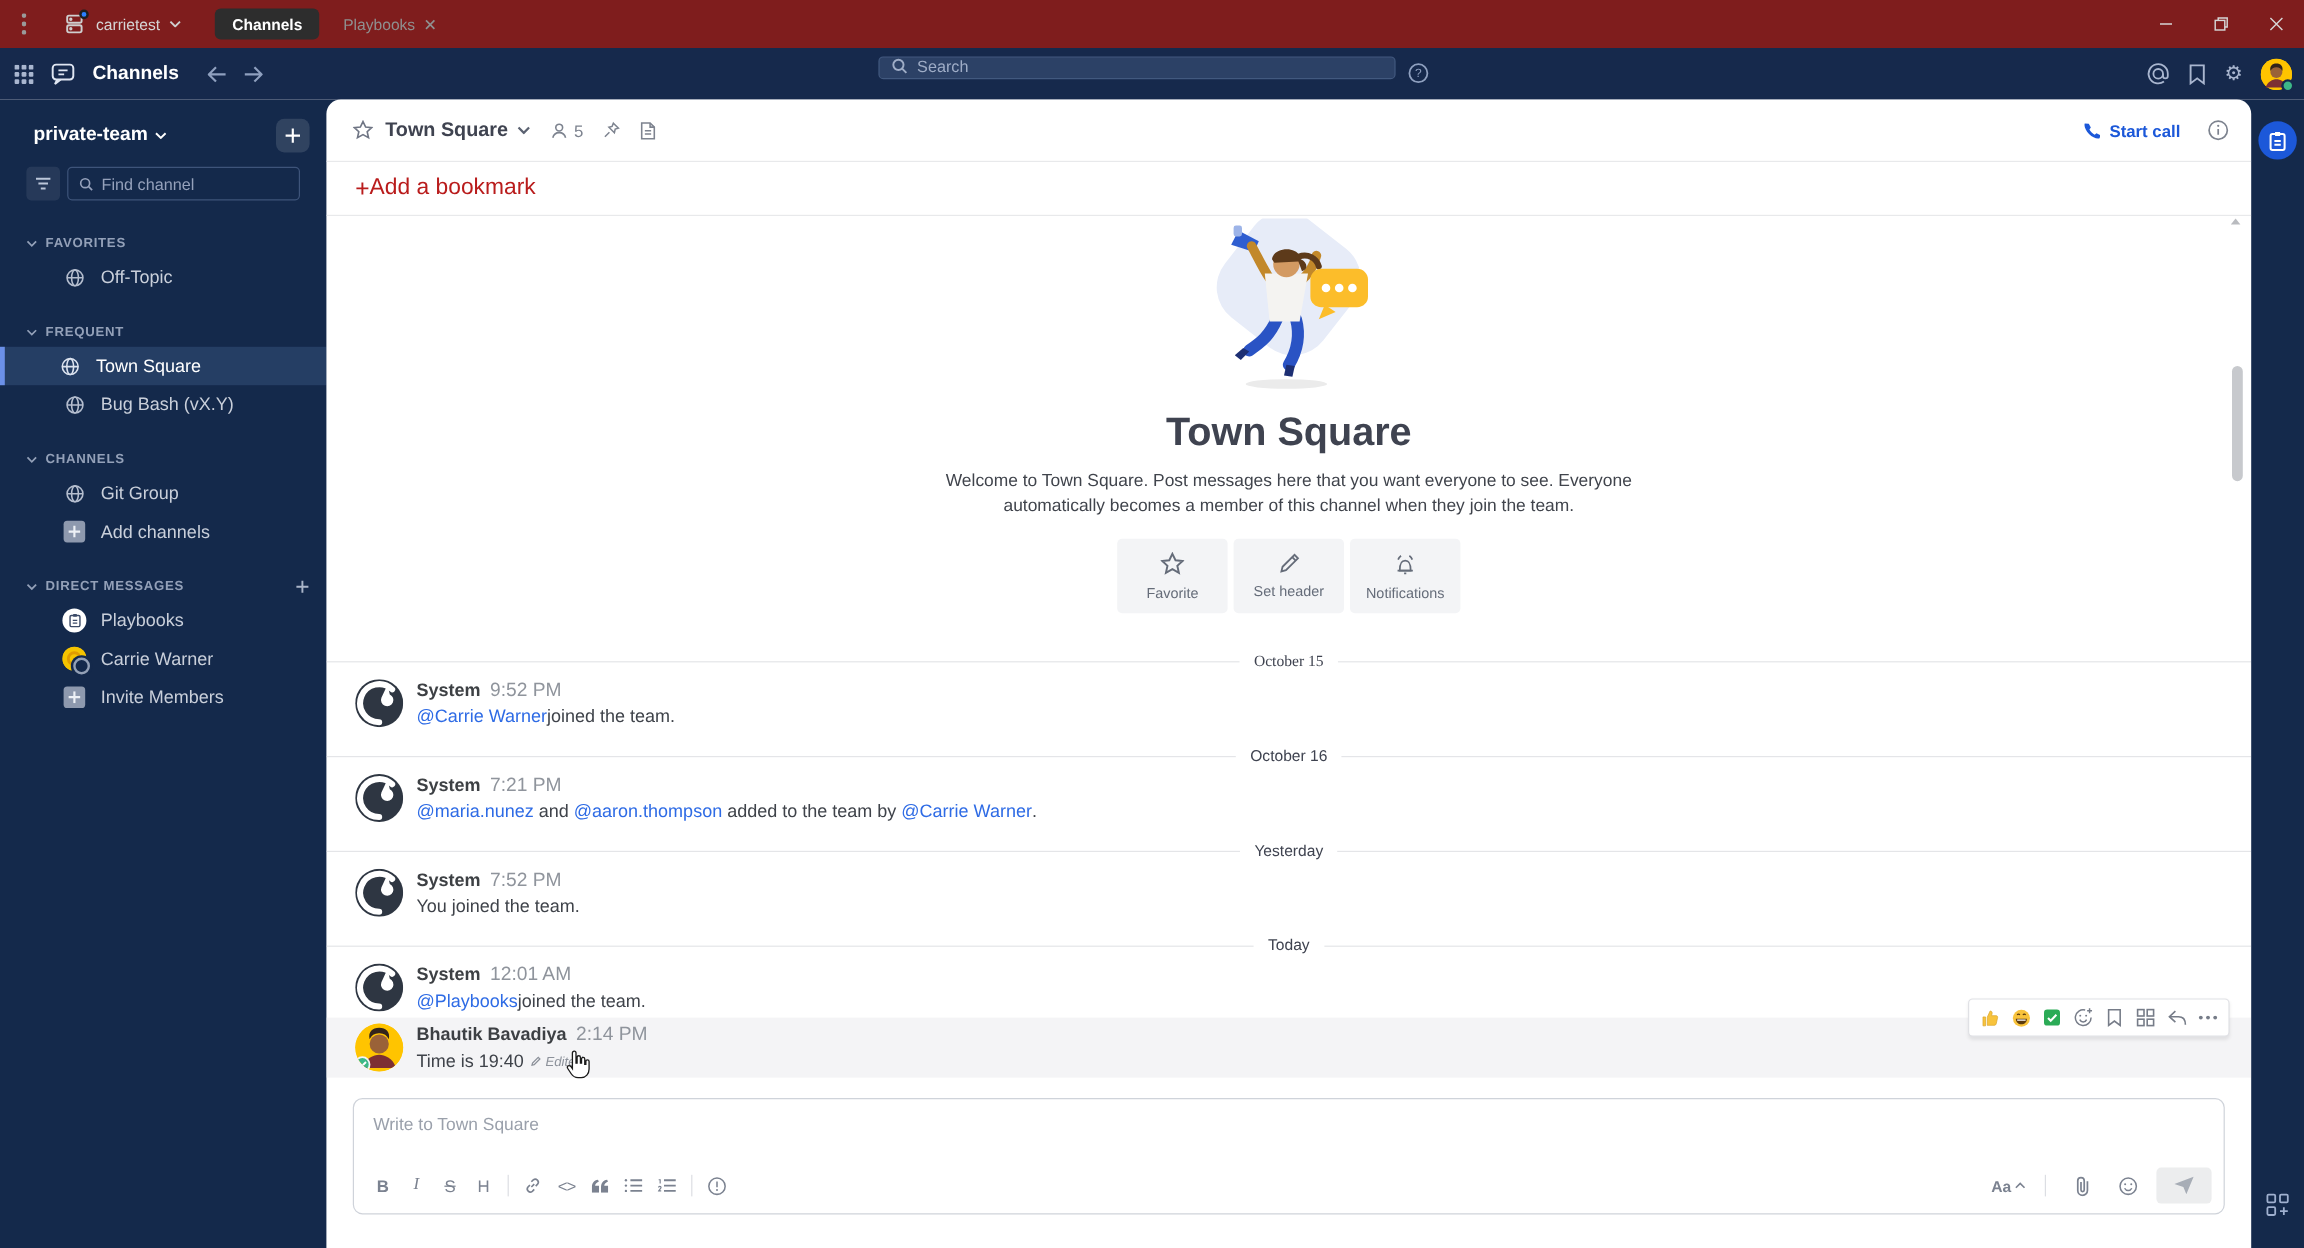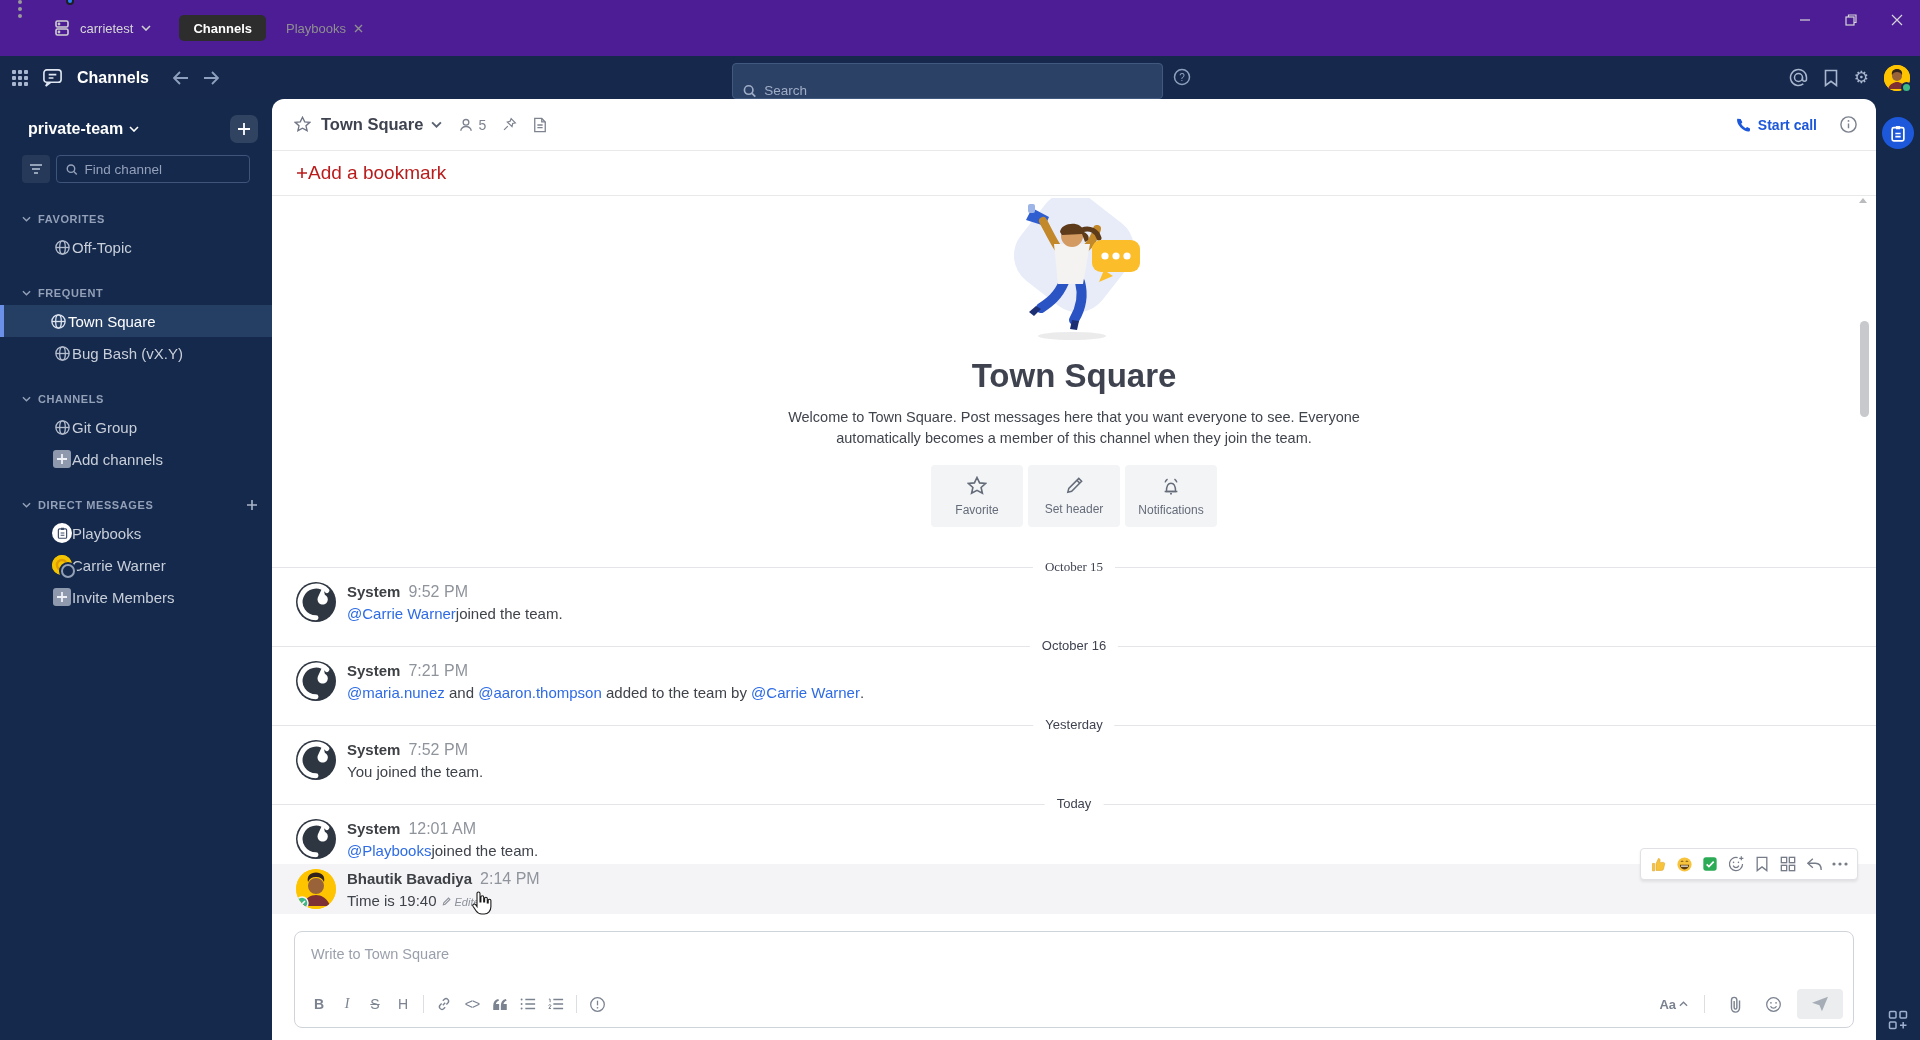--- a/index.html
+++ b/index.html
@@ -1,36 +1,36 @@
 <!DOCTYPE html>
 <html><head>
 <meta charset="utf-8">
 <style>
   * { margin:0; padding:0; box-sizing:border-box; }
   html,body { width:1920px; height:1040px; overflow:hidden; font-family:"Liberation Sans", sans-serif; background:#fff; }
   svg { display:block; }
 
   
-  .titlebar { height:56px; background:#4c1d95; display:flex; color:#c7c7c7; }
+  .titlebar { height:40px; background:#7f1d1d; display:flex; align-items:center; color:#c7c7c7; }
   .tb-dots { width:40px; display:flex; justify-content:center; color:#9a9a9a; }
   .tb-server { display:flex; align-items:center; gap:8px; margin-left:14px; color:#cfcfcf; position:relative; cursor:default; }
   .tb-server .badge { position:absolute; left:12px; top:-3px; width:8px; height:8px; border-radius:50%; background:#2b7fff; border:2px solid #1f1f1f; }
   .tb-team { font-size:13px; color:#d6d6d6; }
   .tb-tabs { display:flex; align-items:center; margin-left:28px; gap:6px; }
   .tb-tab { height:26px; padding:0 14px; display:flex; align-items:center; gap:8px; border-radius:5px; font-size:13px; color:#8f8f8f; }
   .tb-tab.active { background:#2d2d2d; color:#fff; font-weight:bold; }
   .win-controls { margin-left:auto; display:flex; height:40px; }
   .win-btn { width:46px; display:grid; place-items:center; color:#d6d6d6; }
 
   
   .app-header { height:43px; background:#16294c; display:flex; align-items:center; position:relative; color:#a9b6cf; }
   .ah-left { display:flex; align-items:center; gap:14px; padding-left:12px; }
   .ah-title { font-size:16px; font-weight:bold; color:#fff; }
   .ah-nav { display:flex; gap:14px; margin-left:10px; color:#8fa0bf; }
-  .ah-search { position:absolute; left:732px; top:7px; width:431px; height:36px; background:#2c4166; border:1px solid #42597f; border-radius:4px; display:flex; align-items:flex-end; gap:8px; padding:0 10px; color:#9fadc7; }
+  .ah-search { position:absolute; left:732px; top:7px; width:431px; height:19px; background:#2c4166; border:1px solid #42597f; border-radius:4px; display:flex; align-items:flex-start; gap:8px; padding:0 10px; color:#9fadc7; }
   .ah-search input { background:transparent; border:none; outline:none; color:#cfd8e8; font-size:13.5px; width:100%; font-family:"Liberation Sans",sans-serif; }
   .ah-search input::placeholder { color:#9fadc7; }
   .ah-help { position:absolute; left:1173px; top:12px; color:#8fa0bf; }
   .ah-right { position:absolute; right:10px; top:0; height:43px; display:flex; align-items:center; gap:15px; color:#a9b6cf; }
   .gear-glyph { font-size:17px; line-height:1; color:#a9b6cf; }
   .avatar-sm { width:26px; height:26px; border-radius:50%; background:#ffc400; position:relative; overflow:visible; }
   .avatar-sm .dot { position:absolute; right:-2px; bottom:-2px; width:11px; height:11px; border-radius:50%; background:#3db887; border:2px solid #16294c; }
 
   
   .main { display:flex; height:957px; background:#14294b; }
@@ -41,21 +41,21 @@
   .sb-team { font-size:16px; font-weight:bold; color:#fff; display:flex; align-items:center; gap:6px; }
   .sb-plus { margin-left:auto; width:28px; height:28px; border-radius:7px; background:rgba(255,255,255,.12); display:grid; place-items:center; color:#fff; }
   .sb-findrow { display:flex; gap:6px; padding:0 22px 6px 22px; align-items:center; }
   .sb-filter { width:28px; height:28px; border-radius:4px; background:rgba(255,255,255,.08); display:grid; place-items:center; color:#bcc7da; flex:none; }
   .sb-find { flex:1; height:28px; border:1px solid #3e547a; border-radius:4px; display:flex; align-items:center; gap:7px; padding:0 9px; color:#95a1bb; }
   .sb-find input { background:transparent; border:none; outline:none; color:#d7deea; font-size:13.5px; width:100%; font-family:"Liberation Sans",sans-serif; }
   .sb-find input::placeholder { color:#95a1bb; }
   .sb-section { margin-top:18px; }
   .sb-section-head { display:flex; align-items:center; gap:7px; padding:0 14px 0 22px; font-size:11px; font-weight:bold; letter-spacing:.6px; color:#93a0b8; height:24px;text-align:center; }
   .sb-section-head .grow { flex:1; }
-  .sb-item { height:32px; display:flex; align-items:center; padding-left:48px; color:#c9cfda; border-left:4px solid transparent; }
+  .sb-item { height:32px; display:flex; align-items:center; gap:12px; padding-left:48px; color:#c9cfda; border-left:4px solid transparent; }
   .sb-item .ico { width:20px; display:grid; place-items:center; color:#b4bdce; flex:none; }
   .sb-item.selected { background:#253e64; border-left-color:#6b90e8; color:#fff; padding-left:44px; }
   .plus-square { width:18px; height:18px; border-radius:3px; background:#8e99ae; display:grid; place-items:center; color:#eef1f6; }
   .dm-avatar { width:20px; height:20px; border-radius:50%; position:relative; }
   .dm-avatar.playbooks { background:#fff; display:grid; place-items:center; color:#3c4b68; }
   .dm-avatar.carrie { background:#f5c400; }
   .dm-avatar.carrie::after { content:""; position:absolute; right:-3px; bottom:-3px; width:10px; height:10px; border-radius:50%; background:#14294b; border:2px solid #93a0b6; box-shadow:0 0 0 2px #14294b; }
 
   
   .center { flex:1; background:#fff; border-radius:12px 12px 0 0; display:flex; flex-direction:column; overflow:hidden; position:relative; }

